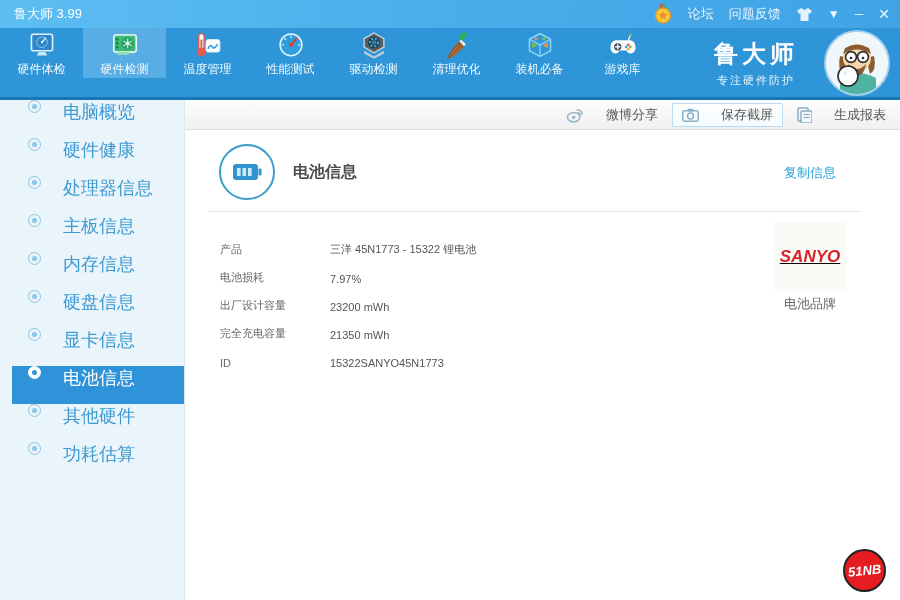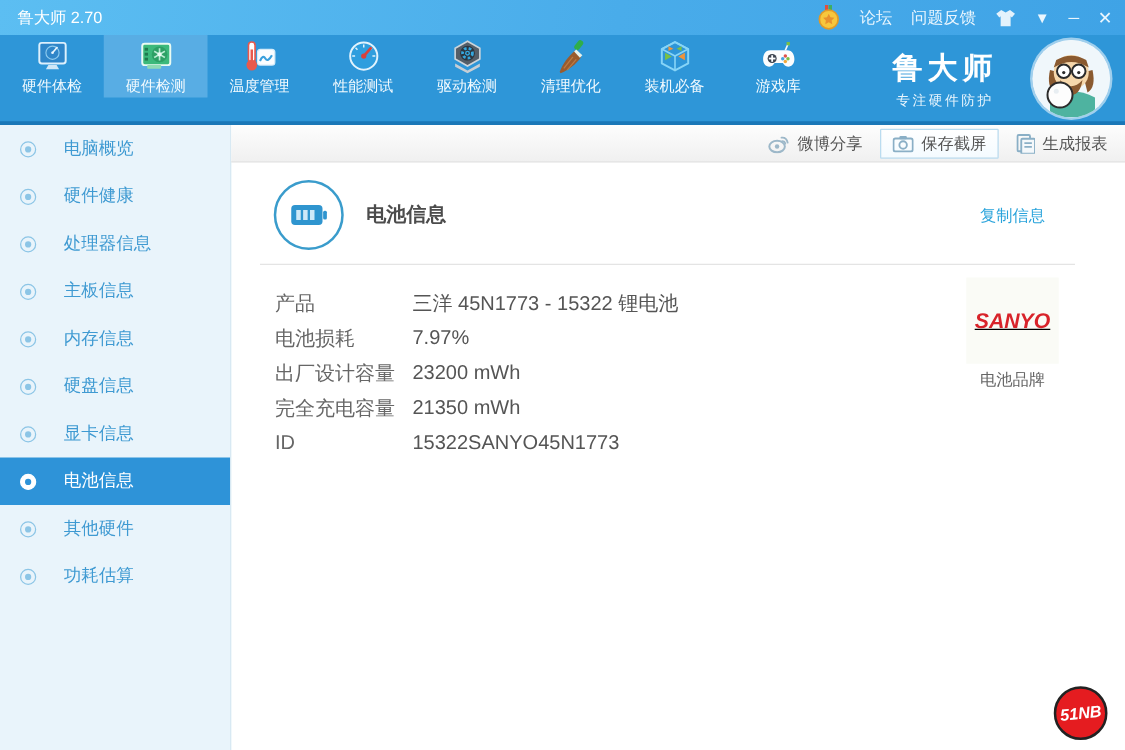--- a/index.html
+++ b/index.html
@@ -30,66 +30,66 @@
   .brand-text { text-align:center; }
   .brand-name { color:#fff; font-size:24px; font-weight:bold; letter-spacing:4px; }
   .brand-tagline { color:#e8f5fd; font-size:11px; letter-spacing:2px; margin-top:3px; }
   .avatar { width:62px; height:62px; border-radius:50%; background:#f0f7fb; overflow:hidden;
     box-shadow:0 0 0 2px rgba(255,255,255,.55); cursor:pointer; }
 
   
   .subtoolbar { position:absolute; top:100px; left:185px; right:0; height:30px;
     background:linear-gradient(#fdfdfd,#f0f0f0); border-bottom:1px solid #e0e0e0;
     display:flex; align-items:center; justify-content:flex-end; gap:14px; padding-right:14px; }
-  .sub-item { display:flex; align-items:center; gap:6px; color:#555; font-size:13px; cursor:pointer; }
+  .sub-item { display:flex; align-items:center; gap:22px; color:#555; font-size:13px; cursor:pointer; }
   .screenshot-btn { border:1px solid #badcf0; background:linear-gradient(#ffffff,#f4fbff);
     padding:2px 9px; border-radius:1px;text-align:center; }
 
   
   .sidebar { position:absolute; top:100px; left:0; width:185px; bottom:0;
     background:#e9f4fb; border-right:1px solid #d8e9f3; }
-  .side-item { height:38px; display:flex; align-items:center; padding-left:16px; gap:22px;
-    color:#3f9ad2; font-size:14px; cursor:pointer; }
+  .side-item { height:38px; display:flex; align-items:flex-start; padding-left:16px; gap:22px;
+    color:#3f9ad2; font-size:18px; cursor:pointer;margin-left:12px; }
   .side-item .bullet { width:13px; height:13px; border-radius:50%; border:1px solid #8cc5e6;
     position:relative; flex:0 0 auto; }
   .side-item .bullet::after { content:""; position:absolute; left:50%; top:50%; width:5px; height:5px;
     margin:-2.5px 0 0 -2.5px; border-radius:50%; background:#8cc5e6; }
   .side-item.active { background:#2e93d8; color:#fff; }
   .side-item.active .bullet { background:#fff; border-color:#fff; }
   .side-item.active .bullet::after { background:#2e93d8; }
 
   
   .main { position:absolute; top:131px; left:186px; right:0; bottom:0; background:#fff; }
   .bat-circle { position:absolute; left:33px; top:13px; width:56px; height:56px;
     border:2px solid #3a9ccc; border-radius:50%; display:flex; align-items:center; justify-content:center; }
   .page-title { position:absolute; left:107px; top:31px; font-size:16px; font-weight:bold; color:#4c4c4c; }
   .copy-link { position:absolute; right:64px; top:33px; color:#29a3db; font-size:13px; cursor:pointer; }
   .divider { position:absolute; left:22px; right:40px; top:80px; height:1px; background:#e4e4e4; }
   .rows { position:absolute; left:34px; top:98px; }
-  .info-row { display:flex; height:28px; align-items:center; font-size:16px; }
+  .info-row { display:flex; height:28px; align-items:flex-end; font-size:11px; }
   .info-row .lbl { width:110px; color:#666; }
   .info-row .val { color:#555; }
   .brand-box { position:absolute; left:587px; top:91px; width:74px; height:69px; background:#fafbf6;
     display:flex; align-items:center; justify-content:center;text-decoration:underline; }
   .sanyo { color:#d8232a; font-size:17px; font-weight:bold; font-style:italic; letter-spacing:0; }
   .brand-caption { position:absolute; left:583px; top:164px; width:82px; text-align:center;
     color:#666; font-size:13px; }
 
   
   .watermark { position:absolute; left:843px; top:549px; width:43px; height:43px; border-radius:50%;
     background:#e51c20; border:2px solid #222; display:flex; align-items:center; justify-content:center; }
   .watermark span { color:#fff; font-size:13px; font-weight:bold; font-style:italic; transform:rotate(-6deg); }
 </style>
 </head>
 <body>
 
 <div id="app">
 
   <div class="titlebar">
-    <div class="app-title">鲁大师 2.70</div>
+    <div class="app-title">鲁大师 3.99</div>
     <div class="titlebar-right">
       <svg class="medal" viewBox="0 0 20 20">
         <rect x="7" y="0" width="2.6" height="5" fill="#e04f3f"></rect>
         <rect x="10" y="0" width="2.6" height="5" fill="#3fae62"></rect>
         <circle cx="10" cy="11.5" r="7.5" fill="#f7c73c" stroke="#e09a28" stroke-width="1.4"></circle>
         <path d="M10 7 l1.4 2.8 3.1.4 -2.2 2.1.5 3-2.8-1.5 -2.8 1.5.5-3 -2.2-2.1 3.1-.4 z" fill="#e8912d"></path>
       </svg>
       <span class="tlink">论坛</span>
       <span class="tlink">问题反馈</span>
       <svg width="17" height="15" viewBox="0 0 17 15">

